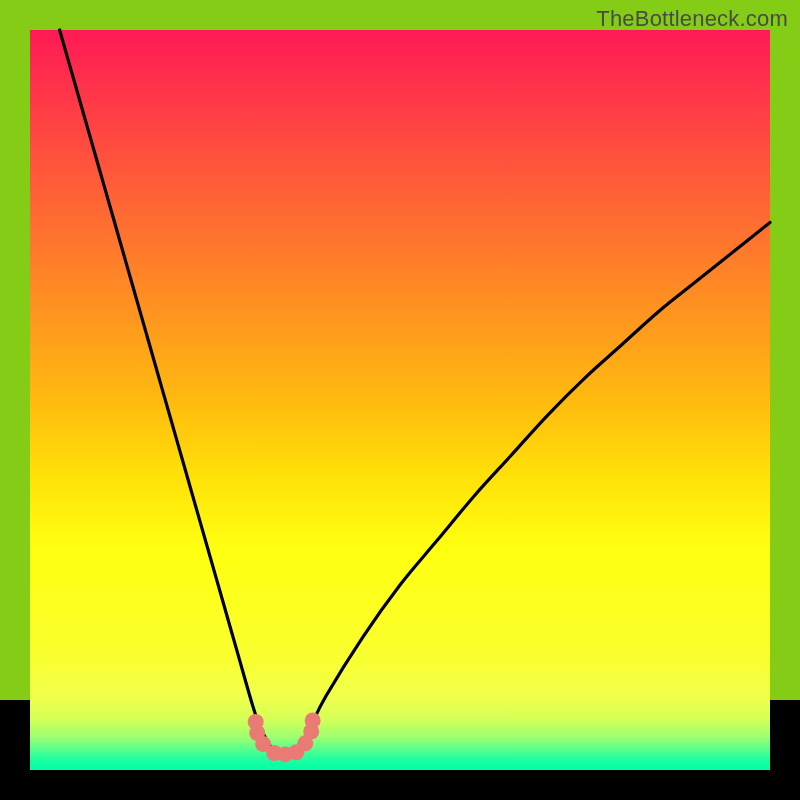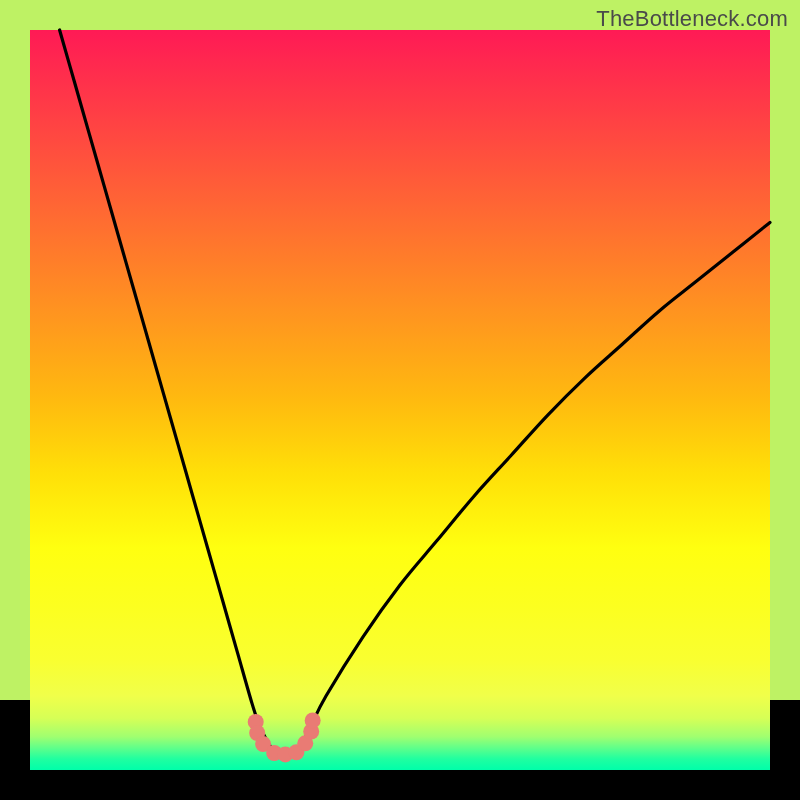--- a/index.html
+++ b/index.html
@@ -8,21 +8,21 @@
     width: 800px;
     height: 800px;
     overflow: hidden;
     background: #000;
     font-family: Arial, Helvetica, sans-serif;
   }
   .frame {
     position: relative;
     width: 800px;
     height: 700px;
-    background: #bef264;
+    background: #84cc16;
   }
   .plot-area {
     position: absolute;
     left: 30px;
     top: 30px;
     width: 740px;
     height: 740px;
     
     background: linear-gradient(
       to bottom,

